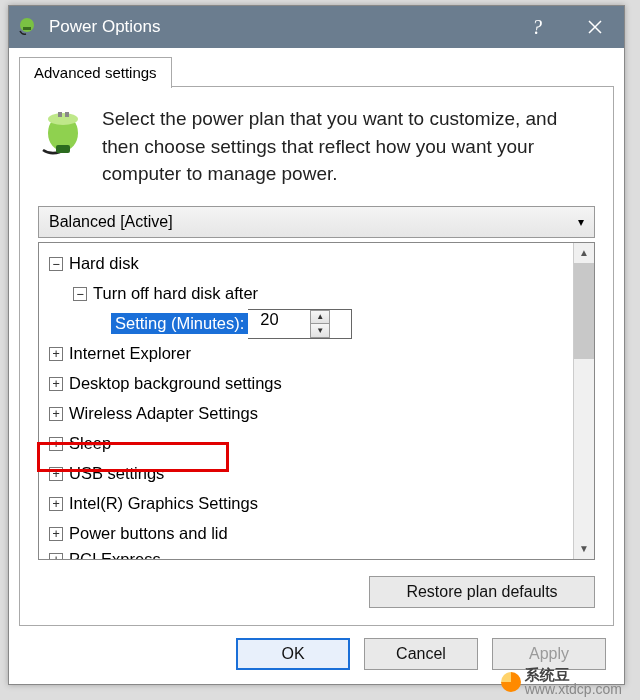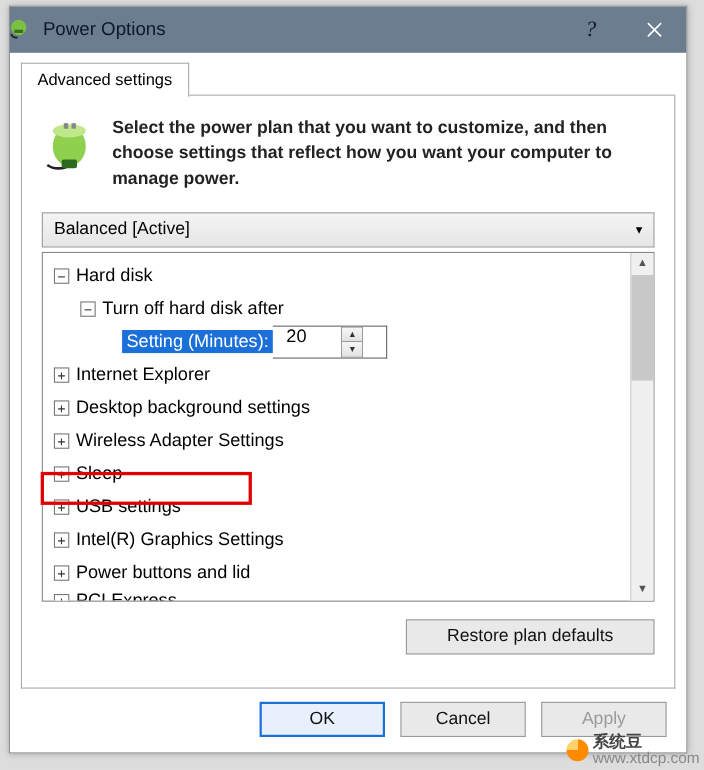--- a/index.html
+++ b/index.html
@@ -22,22 +22,23 @@
     border: 1px solid #888;
     box-shadow: 0 0 6px rgba(0,0,0,.25);
     display: flex;
     flex-direction: column;
   }
   .titlebar {
     background: #6b7d8f;
     height: 42px;
     display: flex;
     align-items: center;
-    color: #0f172a;
+    color: #ffffff;
     font-size: 17px;
+    padding-left: 10px;
   }
   .titlebar .app-icon {
     width: 20px; height: 20px;
     margin-right: 10px;
     position: relative;
   }
   .titlebar .app-icon svg { display: block; }
   .title-spacer { flex: 1; }
   .title-btn {
     width: 58px; height: 42px;
@@ -75,24 +76,23 @@
     padding: 18px 18px 12px 18px;
     display: flex;
     flex-direction: column;
     position: relative;
     z-index: 1;
   }
   .intro {
     display: flex;
     gap: 14px;
     color: #222;
-    font-size: 16px;
+    font-size: 19px;
     line-height: 1.45;
     margin-bottom: 18px;
-    font-weight: bold;
   }
   .intro .battery-icon { flex: 0 0 50px; height: 50px; }
   .plan-select {
     height: 32px;
     border: 1px solid #999;
     background: linear-gradient(#f4f4f4,#e6e6e6);
     font-size: 16px;
     display: flex;
     align-items: center;
     padding: 0 10px;
@@ -194,21 +194,21 @@
   .footer {
     display:flex; justify-content:flex-end;
     gap:14px;
     padding: 4px 18px 14px 0;
   }
   .btn.ok, .btn.cancel, .btn.apply { width:114px; padding:0; }
   .btn.ok { border:2px solid #1a6fd8; background:#e8f0fb;text-align:right; }
   .btn.apply { color:#9a9a9a; }
   .watermark {
     position:absolute;
-    right:4px; bottom:4px;
+    right:18px; bottom:4px;
     display:flex; align-items:center; gap:4px;
     font-size:15px; color:#444;
     font-family: "Microsoft YaHei", sans-serif;
   }
   .wm-logo {
     width:20px;height:20px;border-radius:50%;
     background: conic-gradient(#ff8a00 0 75%, #ffd36b 75% 100%);
   }
 </style>
 </head>

